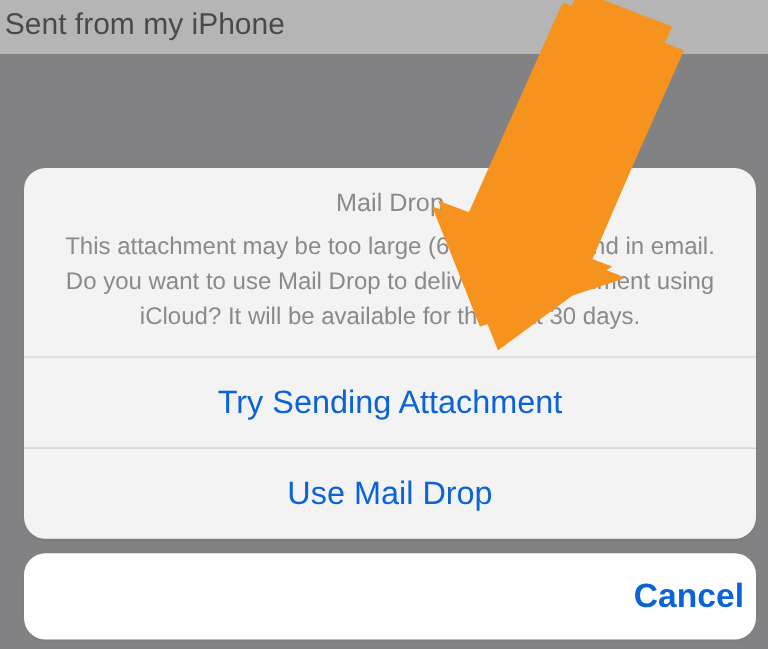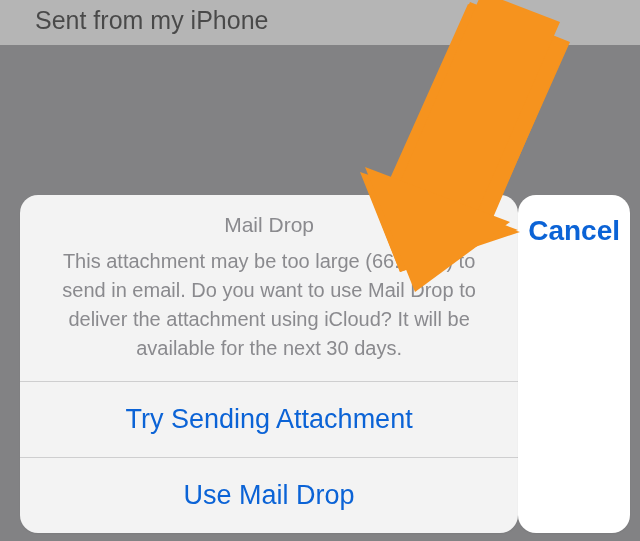--- a/index.html
+++ b/index.html
@@ -12,40 +12,41 @@
       position: relative;
     }
     .backdrop {
       position: absolute;
       inset: 0;
       display: flex;
       flex-direction: column;
     }
     .email-area {
       background: #fff;
-      padding: 6px 35px 10px;
+      padding: 6px 4px 10px;
       font-size: 25px;
       color: #111;
     }
     .dim-overlay {
       position: absolute;
       inset: 0;
       background: rgba(120,120,120,0.55);
     }
     .gray-rest {
       flex: 1;
       background: #8e8e93;
     }
     .sheet-wrap {
       position: absolute;
       left: 20px;
       right: 10px;
       bottom: 8px;
       display: flex;
-      flex-direction: row;
+      flex-direction: column;
+      gap: 12px;
     }
     .sheet {
       background: rgba(248,248,248,0.96);
       border-radius: 18px;
       overflow: hidden;
       box-shadow: 0 1px 2px rgba(0,0,0,0.05);
     }
     .sheet-header {
       padding: 18px 24px 18px;
       text-align: center;
@@ -67,21 +68,21 @@
       text-align: center;
       color: #0b63d6;
       font-size: 27px;
       font-weight: 400;
       padding: 22px 10px;
       cursor: pointer;
     }
     .cancel {
       background: #fff;
       border-radius: 18px;
-      text-align: center;
+      text-align: right;
       color: #0b63d6;
       font-size: 28px;
       font-weight: 600;
       padding: 20px 10px;
       cursor: pointer;
       box-shadow: 0 1px 2px rgba(0,0,0,0.05);
     }
     .arrow-annotation {
       position: absolute;
       top: -8px;

